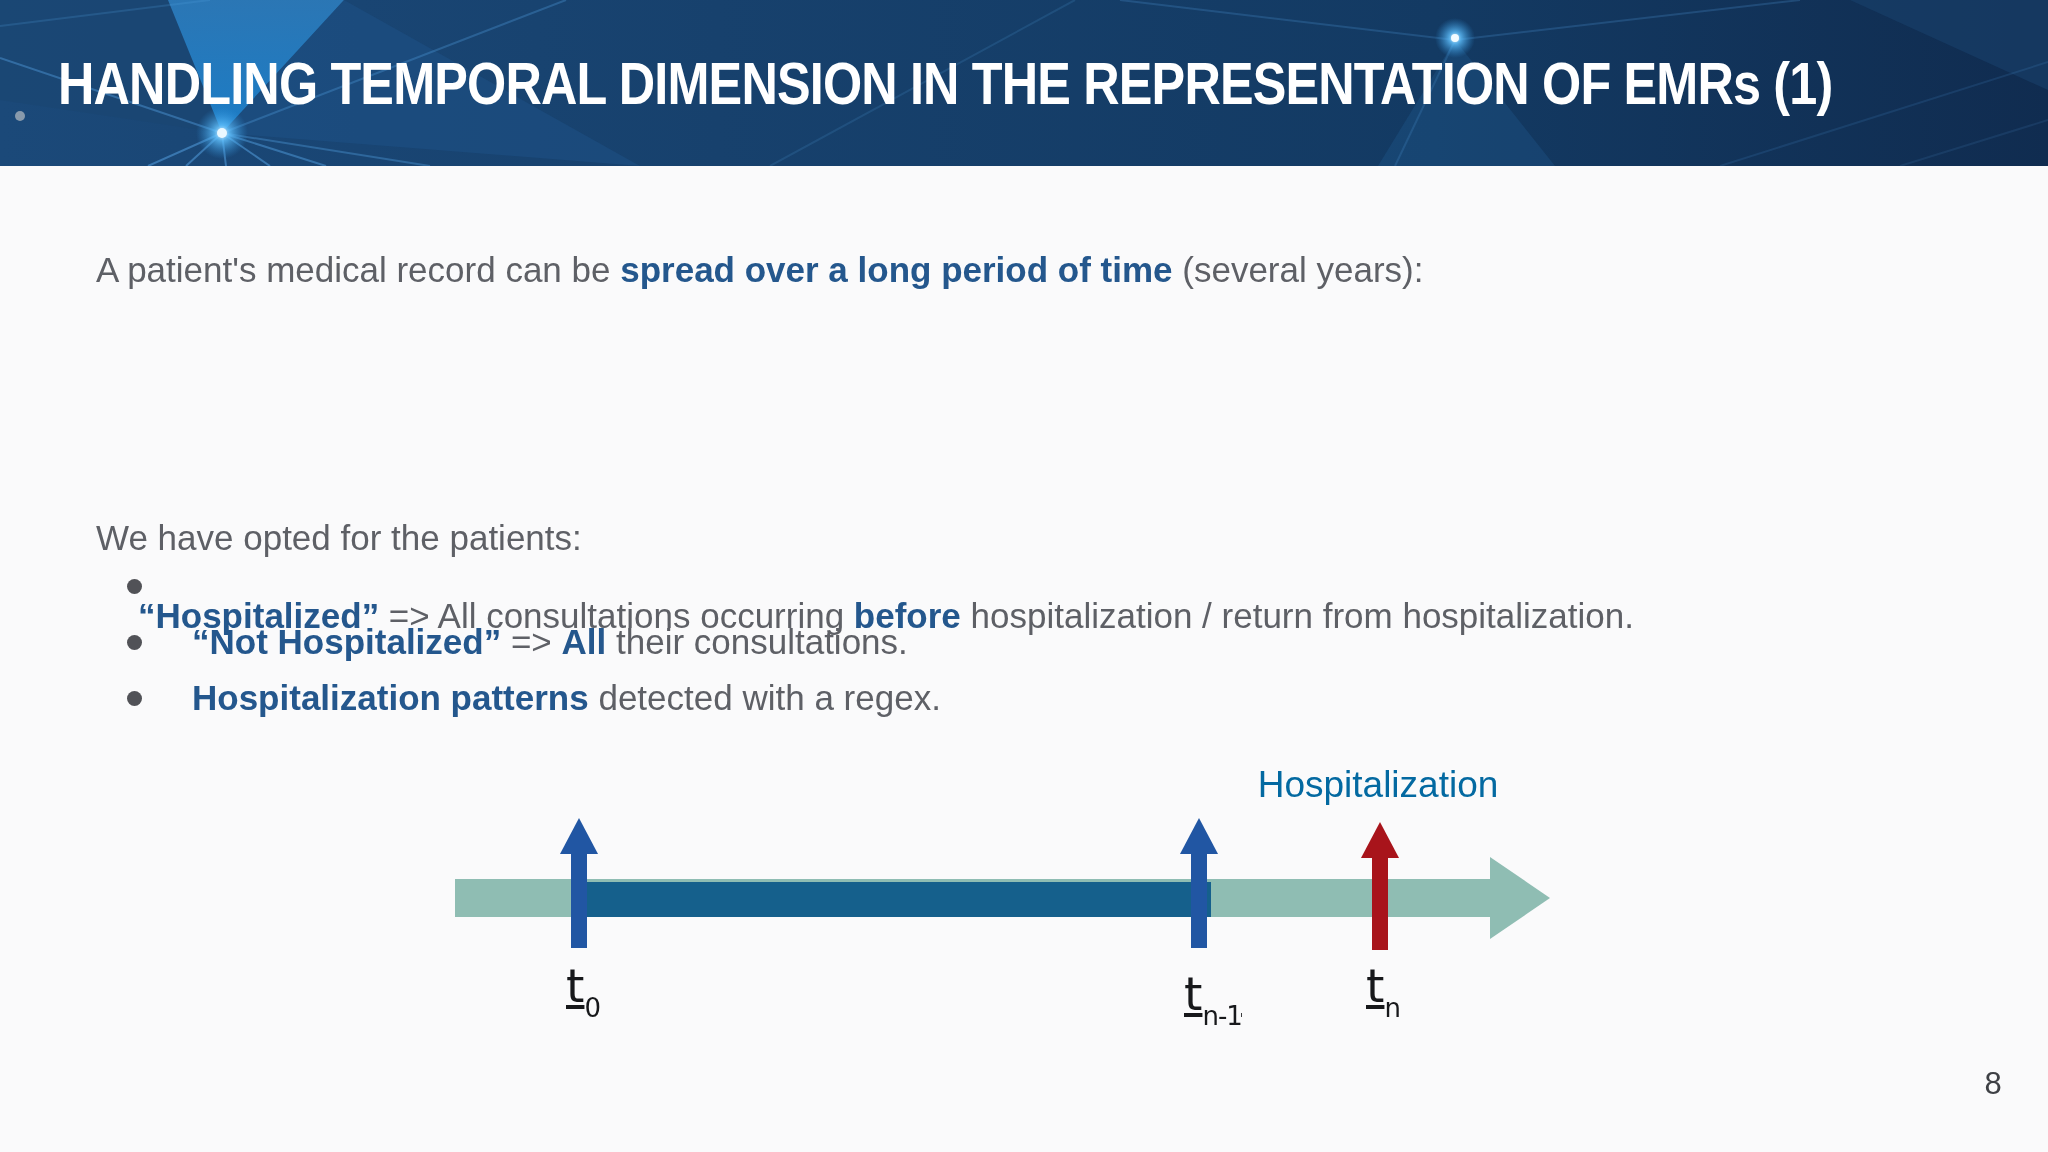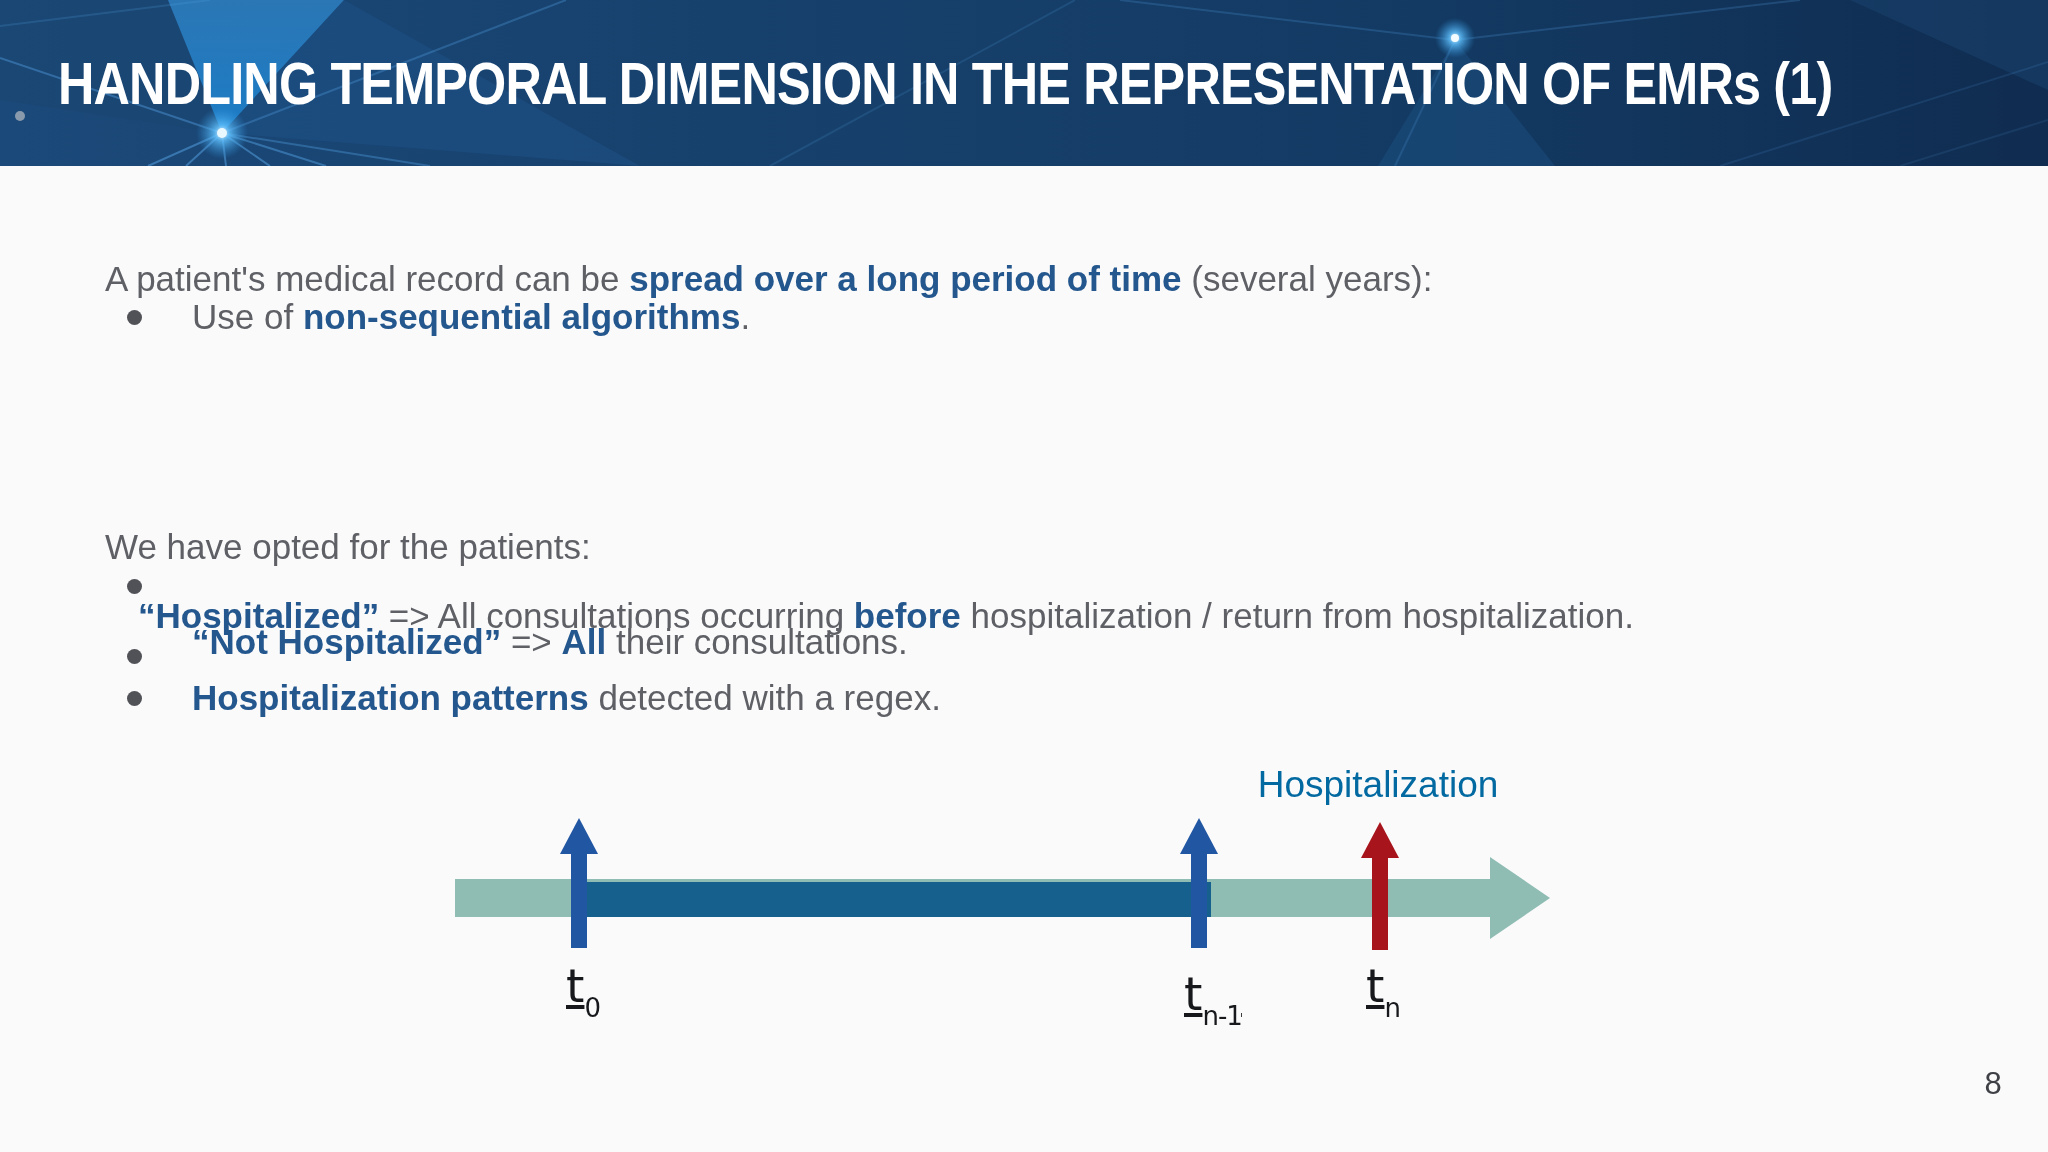--- a/index.html
+++ b/index.html
@@ -9,21 +9,21 @@
   
   .hdr{position:absolute;top:0;left:0;width:2048px;height:166px;}
   .hdr svg{position:absolute;top:0;left:0;}
   .title{position:absolute;left:58px;top:0;height:166px;margin:0;display:flex;align-items:center;
          color:#FFFFFF;font-size:60px;font-weight:700;letter-spacing:-1px;white-space:nowrap;
          transform:scaleX(.84);transform-origin:left center;}
 
   
   .g{color:#5E6066;}
   .b{color:#24578D;font-weight:700;}
-  .line{position:absolute;margin:17px;font-size:35px;line-height:44px;white-space:nowrap;}
+  .line{position:absolute;margin:8px;font-size:35px;line-height:44px;white-space:nowrap;}
   .intro{left:88px;top:240px;}
   .heading2{left:88px;top:508px;}
   .brow{position:absolute;left:88px;display:flex;}
   .dot{width:15px;height:15px;border-radius:50%;background:#515257;margin:15px 0 0 39px;flex:0 0 15px;}
   .btxt{margin-left:50px;font-size:35px;line-height:44px;white-space:nowrap;}
 
   
   .tl-body{position:absolute;left:455px;top:879px;width:1035px;height:38px;background:#8FBDB3;}
   .tl-head{position:absolute;left:1490px;top:857px;width:0;height:0;
            border-top:41px solid transparent;border-bottom:41px solid transparent;
@@ -94,34 +94,30 @@
       <circle cx="222" cy="133" r="5" fill="#EAF8FF"></circle>
       <circle cx="1455" cy="38" r="20" fill="url(#glow)"></circle>
       <circle cx="1455" cy="38" r="4" fill="#F2FBFF"></circle>
       <circle cx="20" cy="116" r="5" fill="#AEB6BE" opacity="0.75"></circle>
     </svg>
     <h1 class="title">HANDLING TEMPORAL DIMENSION IN THE REPRESENTATION OF EMRs (1)</h1>
   </header>
 
   <p class="line intro"><span class="g">A patient's medical record can be </span><span class="b">spread over a long period of time</span><span class="g"> (several years):</span></p>
 
-  <div class="brow" style="top:295px;">
-    <span class="dot"></span>
-    <span class="btxt"><span class="g">Use of </span><span class="b">non-sequential algorithms</span><span class="g">.</span></span>
-  </div>
 
 
   <p class="line heading2 g">We have opted for the patients:</p>
 
   <div class="brow" style="top:564px;flex-direction:column;">
     <span class="dot"></span>
     <span class="btxt"><span class="b">“Hospitalized”</span><span class="g"> =&gt; All consultations occurring </span><span class="b">before</span><span class="g"> hospitalization / return from hospitalization.</span></span>
   </div>
 
-  <div class="brow" style="top:620px;align-items:flex-end;">
+  <div class="brow" style="top:620px;">
     <span class="dot"></span>
     <span class="btxt"><span class="b">“Not Hospitalized”</span><span class="g"> =&gt; </span><span class="b">All</span><span class="g"> their consultations.</span></span>
   </div>
 
   <div class="brow" style="top:676px;">
     <span class="dot"></span>
     <span class="btxt"><span class="b">Hospitalization patterns</span><span class="g"> detected with a regex.</span></span>
   </div>
 
   <div>

